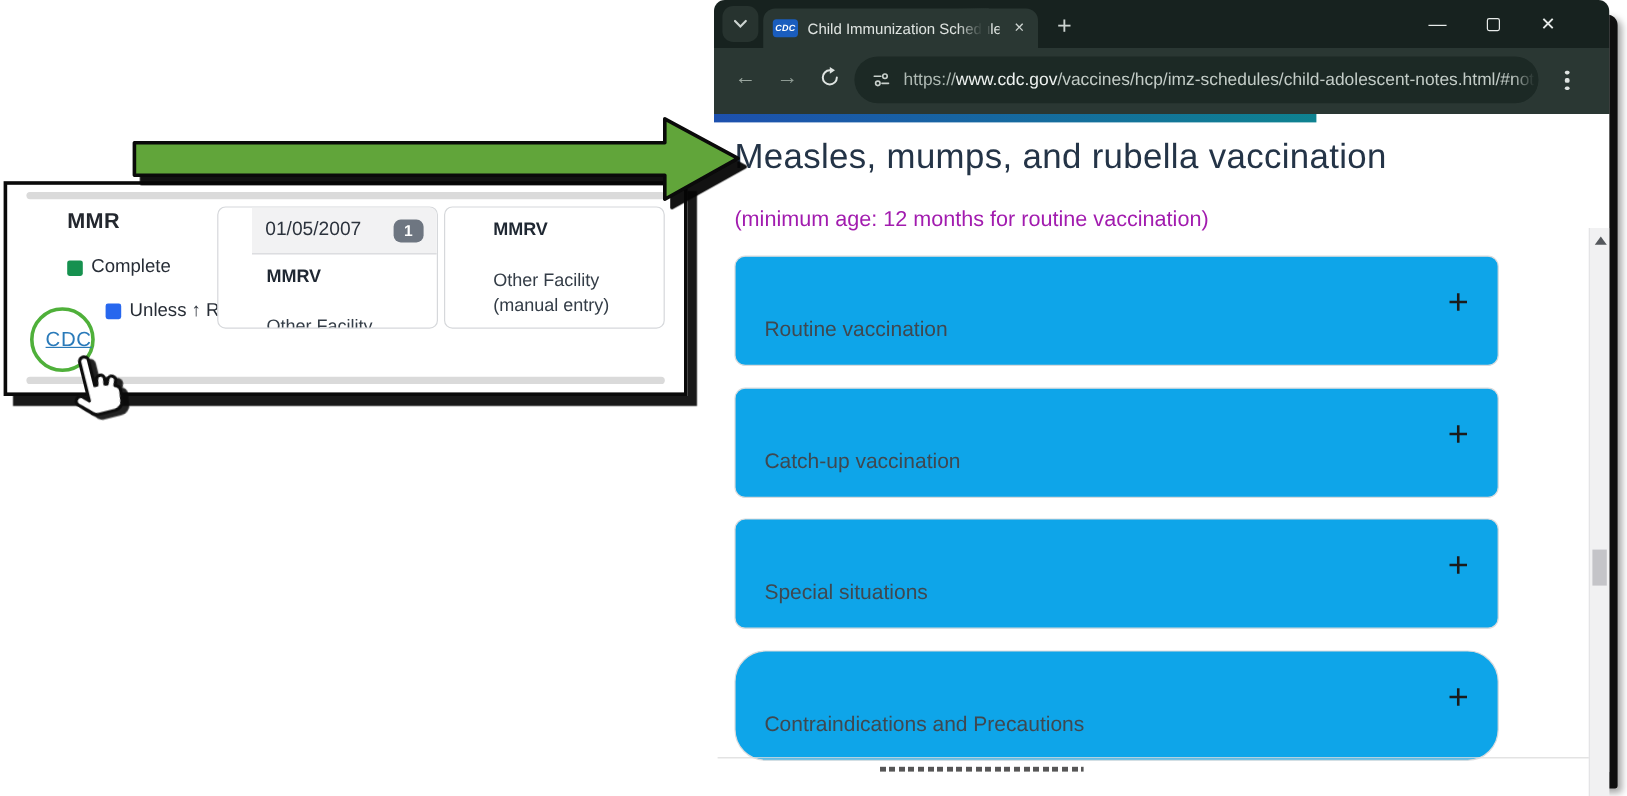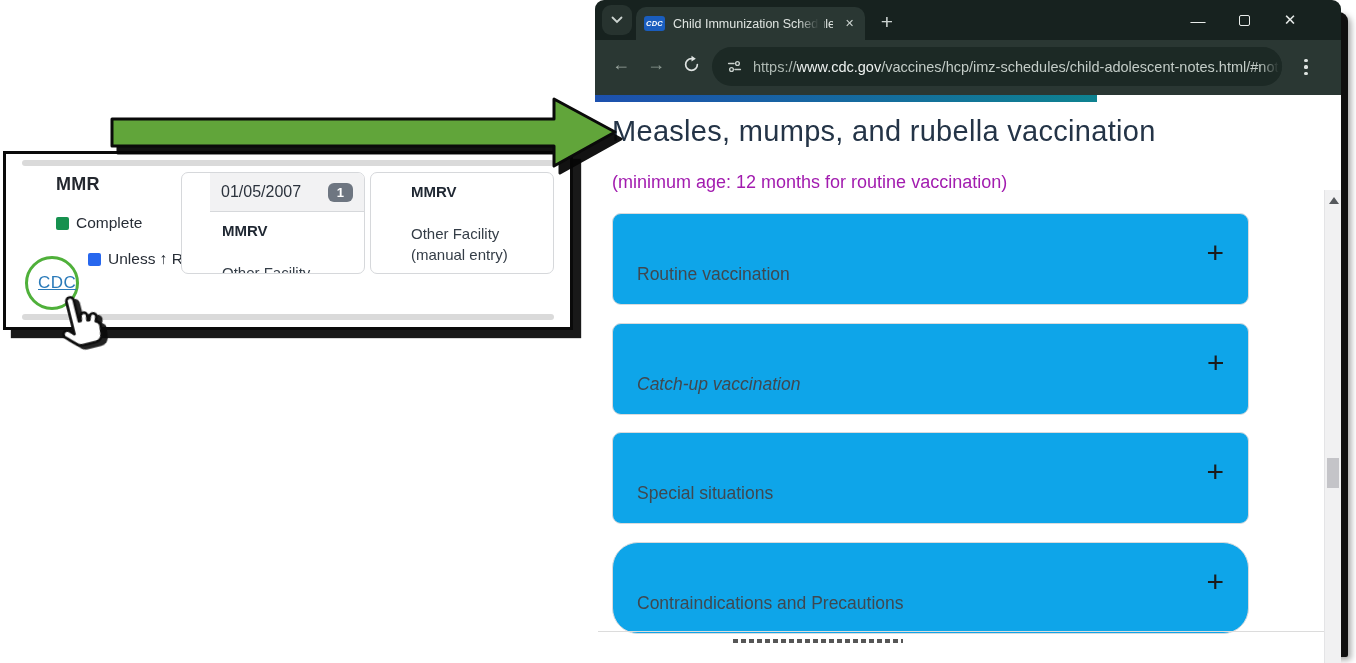--- a/index.html
+++ b/index.html
@@ -88,21 +88,21 @@
   #progress-bar { position:absolute; left:0; top:0; width:502px; height:7px;
                   background:linear-gradient(90deg,#1d50ae,#0e8290); }
   #page-heading { position:absolute; left:17px; top:20px; font-size:29px; font-weight:500;
                   color:#243447; letter-spacing:.3px; }
   #page-subheading { position:absolute; left:17px; top:77px; font-size:18px; color:#a21caf; }
   .accordion { position:absolute; left:17px; width:637px; height:92px; background:#0ea5e9;
                border:1px solid #d9dbdd; border-radius:9px; }
   .accordion-label { position:absolute; left:24px; top:50px; font-size:17.5px; color:#3f4850; }
   .accordion-toggle { position:absolute; right:24px; top:24px; font-size:30px; font-weight:200;
                       color:#1b1b1b; line-height:1; }
-  #acc-0 { top:118px; } #acc-1 { top:228px;font-style:italic; } #acc-2 { top:337px; } #acc-3 { top:447px;border-radius:26px; }
+  #acc-0 { top:118px; } #acc-1 { top:228px; } #acc-2 { top:337px; } #acc-3 { top:447px;border-radius:26px; }
   #content-divider { position:absolute; left:3px; top:536px; width:736px; height:1px; background:#dcdcdc; }
   #cut-text-sliver { position:absolute; left:138px; top:544px; width:170px; height:4px;
         background:repeating-linear-gradient(90deg,#2c2c2c 0 5px, transparent 5px 8px); opacity:.8; }
 
   
   #scrollbar { position:absolute; right:0; top:95px; width:17px; height:550px; background:#f1f1f2;
                border-left:1px solid #e4e4e6; }
   .sb-arrow { position:absolute; left:4px; width:0; height:0; }
   #sb-up { top:7px; border-left:5px solid transparent; border-right:5px solid transparent;
            border-bottom:7px solid #55585c; }

